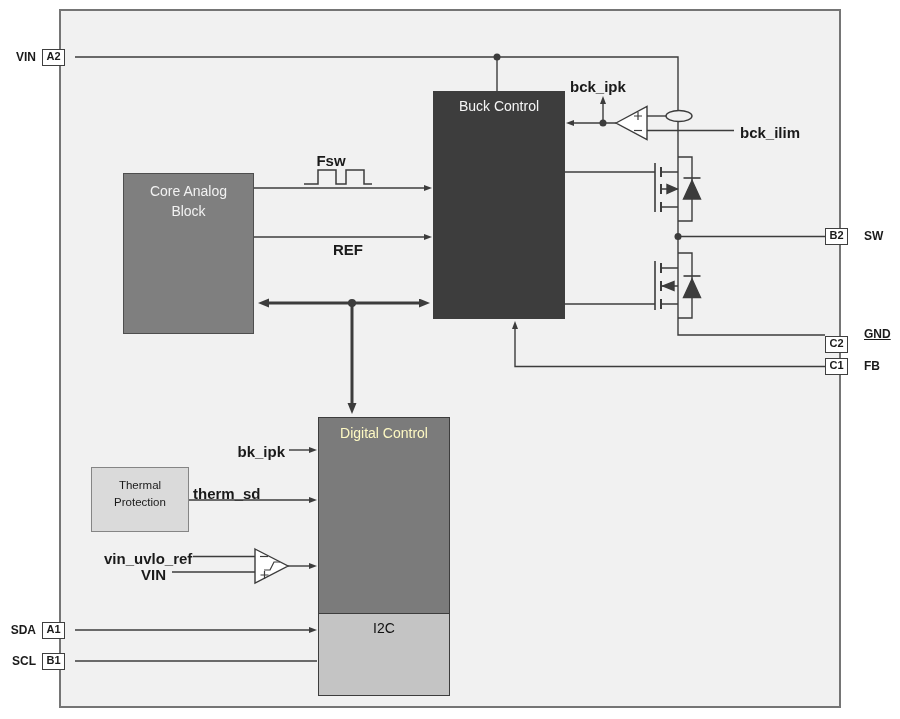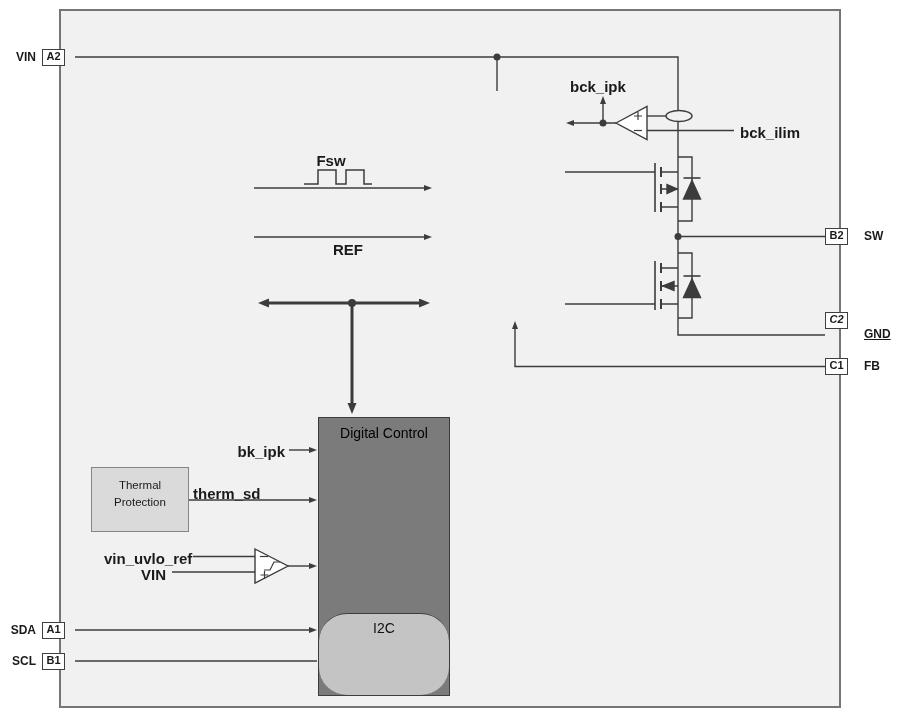--- a/index.html
+++ b/index.html
@@ -8,36 +8,42 @@
   }
   *{margin:0;padding:0;box-sizing:border-box;}
   body{width:900px;height:719px;background:#ffffff;font-family:"Liberation Sans",sans-serif;color:#1a1a1a;position:relative;overflow:hidden;}
   .stage{position:absolute;left:0;top:0;width:900px;height:719px;}
   .chip{position:absolute;left:59px;top:9px;width:782px;height:699px;background:var(--chip-bg);border:2px solid #757575;z-index:1;}
   .blk{position:absolute;text-align:center;z-index:2;}
   .blk .ttl{display:block;}
   .core{left:123px;top:173px;width:131px;height:161px;background:var(--core-fill);border:1px solid #4e4e4e;color:#f2f2f2;font-size:14px;line-height:1.45;padding:7px 12px 0;}
   .buck{left:433px;top:91px;width:132px;height:228px;background:var(--buck-fill);color:#f5f5f5;font-size:14px;padding-top:7px;}
   .digital{left:318px;top:417px;width:132px;height:279px;border:1px solid #3d3d3d;background:var(--digital-fill);}
-  .digital .main{height:195px;color:#000000;font-size:14px;padding-top:7px;text-align:center;}
-  .digital .i2c{height:82px;background:var(--i2c-fill);border-top:1px solid #3d3d3d;color:#111;font-size:14px;padding-top:6px;text-align:center;border-radius:28px;}
+  .digital .main{height:195px;color:#fef9c3;font-size:14px;padding-top:7px;text-align:center;}
+  .digital .i2c{height:82px;background:var(--i2c-fill);border-top:1px solid #3d3d3d;color:#111;font-size:14px;padding-top:6px;text-align:center;}
   .thermal{left:91px;top:467px;width:98px;height:65px;background:var(--thermal-fill);border:1px solid #858585;color:#1a1a1a;font-size:11.5px;line-height:1.5;padding:9px 6px 0;}
   .wires{position:absolute;left:0;top:0;width:900px;height:719px;z-index:3;pointer-events:none;}
   .pinbox{position:absolute;width:23px;height:17px;background:#fff;border:1.5px solid #3f3f3f;font-size:11px;font-weight:700;text-align:center;line-height:13px;z-index:4;}
   .pinlbl{position:absolute;font-size:12px;font-weight:700;z-index:4;}
   .siglbl{position:absolute;font-size:15px;font-weight:700;z-index:4;white-space:nowrap;}
   .ra{text-align:right;} .ca{text-align:center;}
 </style>
 </head>
 <body>
 
 <div class="stage">
 
   <div class="chip"></div>
 
+  <div class="blk core">
+    <span class="ttl">Core Analog Block</span>
+  </div>
+  <div class="blk buck">
+    <span class="ttl">Buck Control</span>
+  </div>
   <div class="blk digital">
     <div class="main">
       <span class="ttl">Digital Control</span>
     </div>
     <div class="i2c">
       <span class="ttl">I2C</span>
     </div>
   </div>
   <div class="blk thermal">
     <span class="ttl">Thermal Protection</span>
@@ -125,21 +131,21 @@
       <circle cx="603" cy="123" r="3.5"></circle>
       <circle cx="352" cy="303" r="4"></circle>
       <circle cx="678" cy="236.5" r="3.5"></circle>
     </g>
   </svg>
 
   <div class="pinbox" style="left:42px;top:49px;">A2</div>
   <div class="pinbox" style="left:42px;top:622px;">A1</div>
   <div class="pinbox" style="left:42px;top:653px;">B1</div>
   <div class="pinbox" style="left:825px;top:228px;">B2</div>
-  <div class="pinbox" style="left:825px;top:312px;font-style:italic;">C2</div>
+  <div class="pinbox" style="left:825px;top:336px;">C2</div>
   <div class="pinbox" style="left:825px;top:358px;">C1</div>
 
   <div class="pinlbl ra" style="left:4px;top:50px;width:32px;">VIN</div>
   <div class="pinlbl ra" style="left:4px;top:623px;width:32px;">SDA</div>
   <div class="pinlbl ra" style="left:4px;top:654px;width:32px;">SCL</div>
   <div class="pinlbl" style="left:864px;top:229px;">SW</div>
   <div class="pinlbl" style="left:864px;top:327px;text-decoration:underline;">GND</div>
   <div class="pinlbl" style="left:864px;top:359px;">FB</div>
 
   <div class="siglbl ca" style="left:311px;top:152px;width:40px;">Fsw</div>

